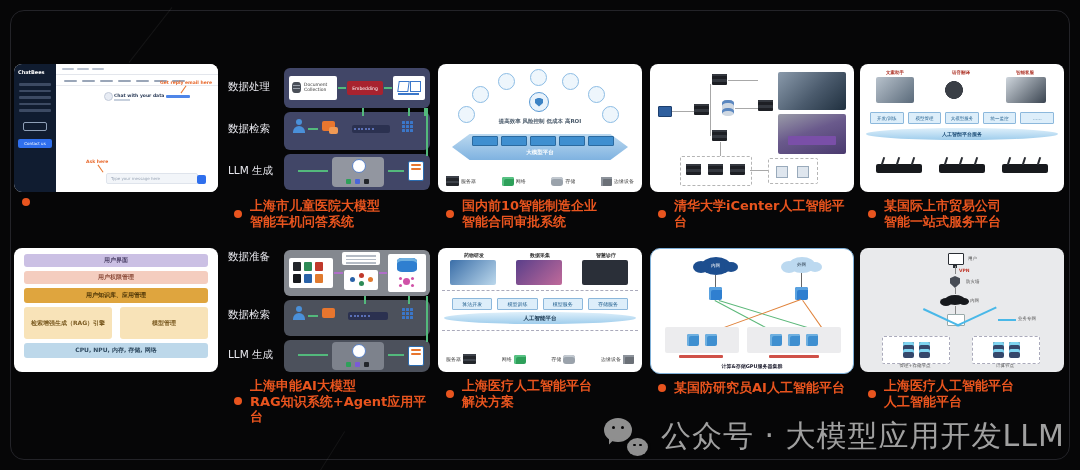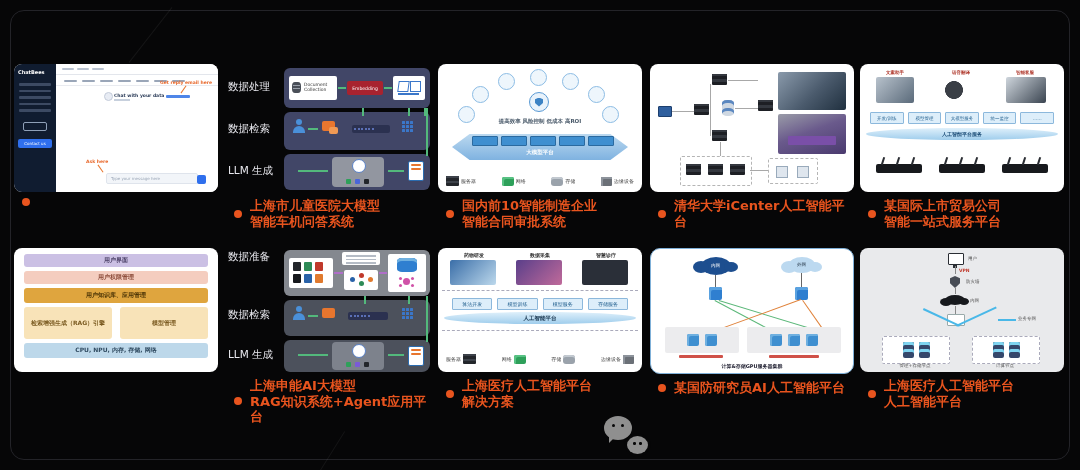--- a/index.html
+++ b/index.html
@@ -606,14 +606,15 @@
     <div class="wx">
       <div class="b1">
           <span class="e" style="left:8px;top:8px;"></span>
           <span class="e" style="left:17px;top:8px;"></span>
         </div>
       <div class="b2">
           <span class="e" style="left:6px;top:6px;width:2.5px;height:2.5px;"></span>
           <span class="e" style="left:12px;top:6px;width:2.5px;height:2.5px;"></span>
         </div>
     </div>
+    <div class="txt">公众号 · 大模型应用开发LLM</div>
   </div>
 </div>
 
 </body></html>

